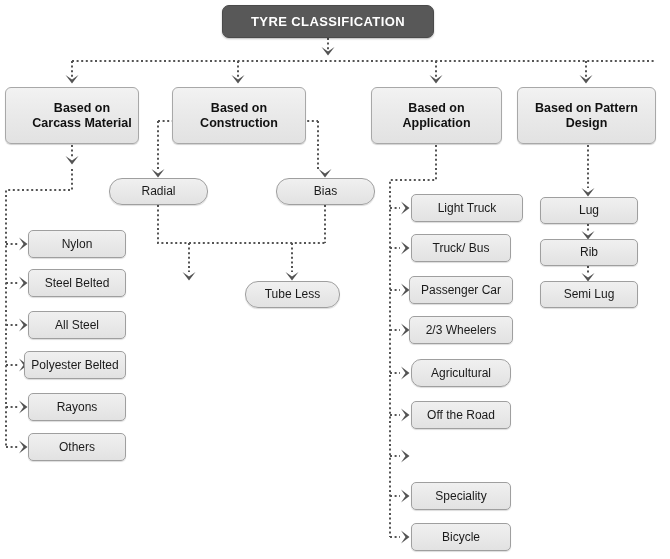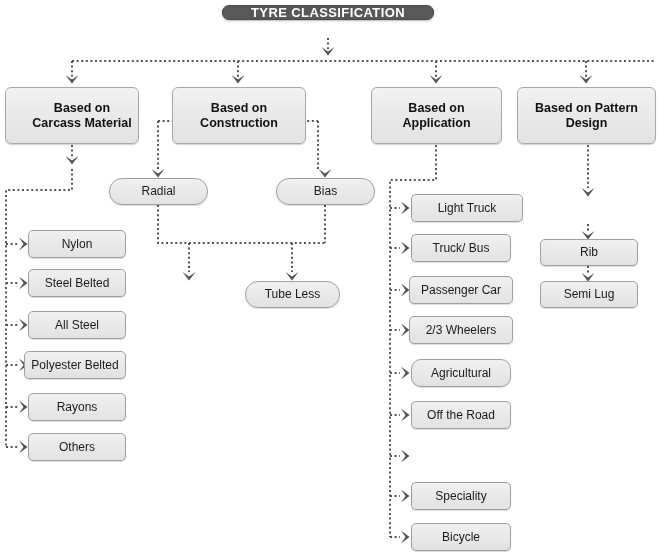--- a/index.html
+++ b/index.html
@@ -151,21 +151,21 @@
       <use href="#arrowRight" x="408" y="290"></use>
       <use href="#arrowRight" x="408" y="330"></use>
       <use href="#arrowRight" x="408" y="373"></use>
       <use href="#arrowRight" x="408" y="415"></use>
       <use href="#arrowRight" x="408" y="456"></use>
       <use href="#arrowRight" x="408" y="496"></use>
       <use href="#arrowRight" x="408" y="537"></use>
     </g>
   </svg>
 
-  <div class="node root" style="left:222px;top:5px;width:212px;height:15px;text-align:center;">
+  <div class="node root" style="left:222px;top:5px;width:212px;height:33px;text-align:center;">
     <span>TYRE CLASSIFICATION</span>
   </div>
 
   <div class="node cat" style="left:5px;top:87px;width:134px;height:57px;padding-left:20px;">
     <span>Based on Carcass Material</span>
   </div>
 
   <div class="node cat" style="left:172px;top:87px;width:134px;height:57px;">
     <span>Based on Construction</span>
   </div>
@@ -225,20 +225,23 @@
   <div class="node leaf" style="left:411px;top:401px;width:100px;height:28px;">
     <span>Off the Road</span>
   </div>
   <div class="node leaf" style="left:411px;top:482px;width:100px;height:28px;">
     <span>Speciality</span>
   </div>
   <div class="node leaf" style="left:411px;top:523px;width:100px;height:28px;">
     <span>Bicycle</span>
   </div>
 
+  <div class="node leaf" style="left:540px;top:197px;width:98px;height:27px;">
+    <span>Lug</span>
+  </div>
   <div class="node leaf" style="left:540px;top:239px;width:98px;height:27px;">
     <span>Rib</span>
   </div>
   <div class="node leaf" style="left:540px;top:281px;width:98px;height:27px;">
     <span>Semi Lug</span>
   </div>
 
 </div>
 
 </body></html>

